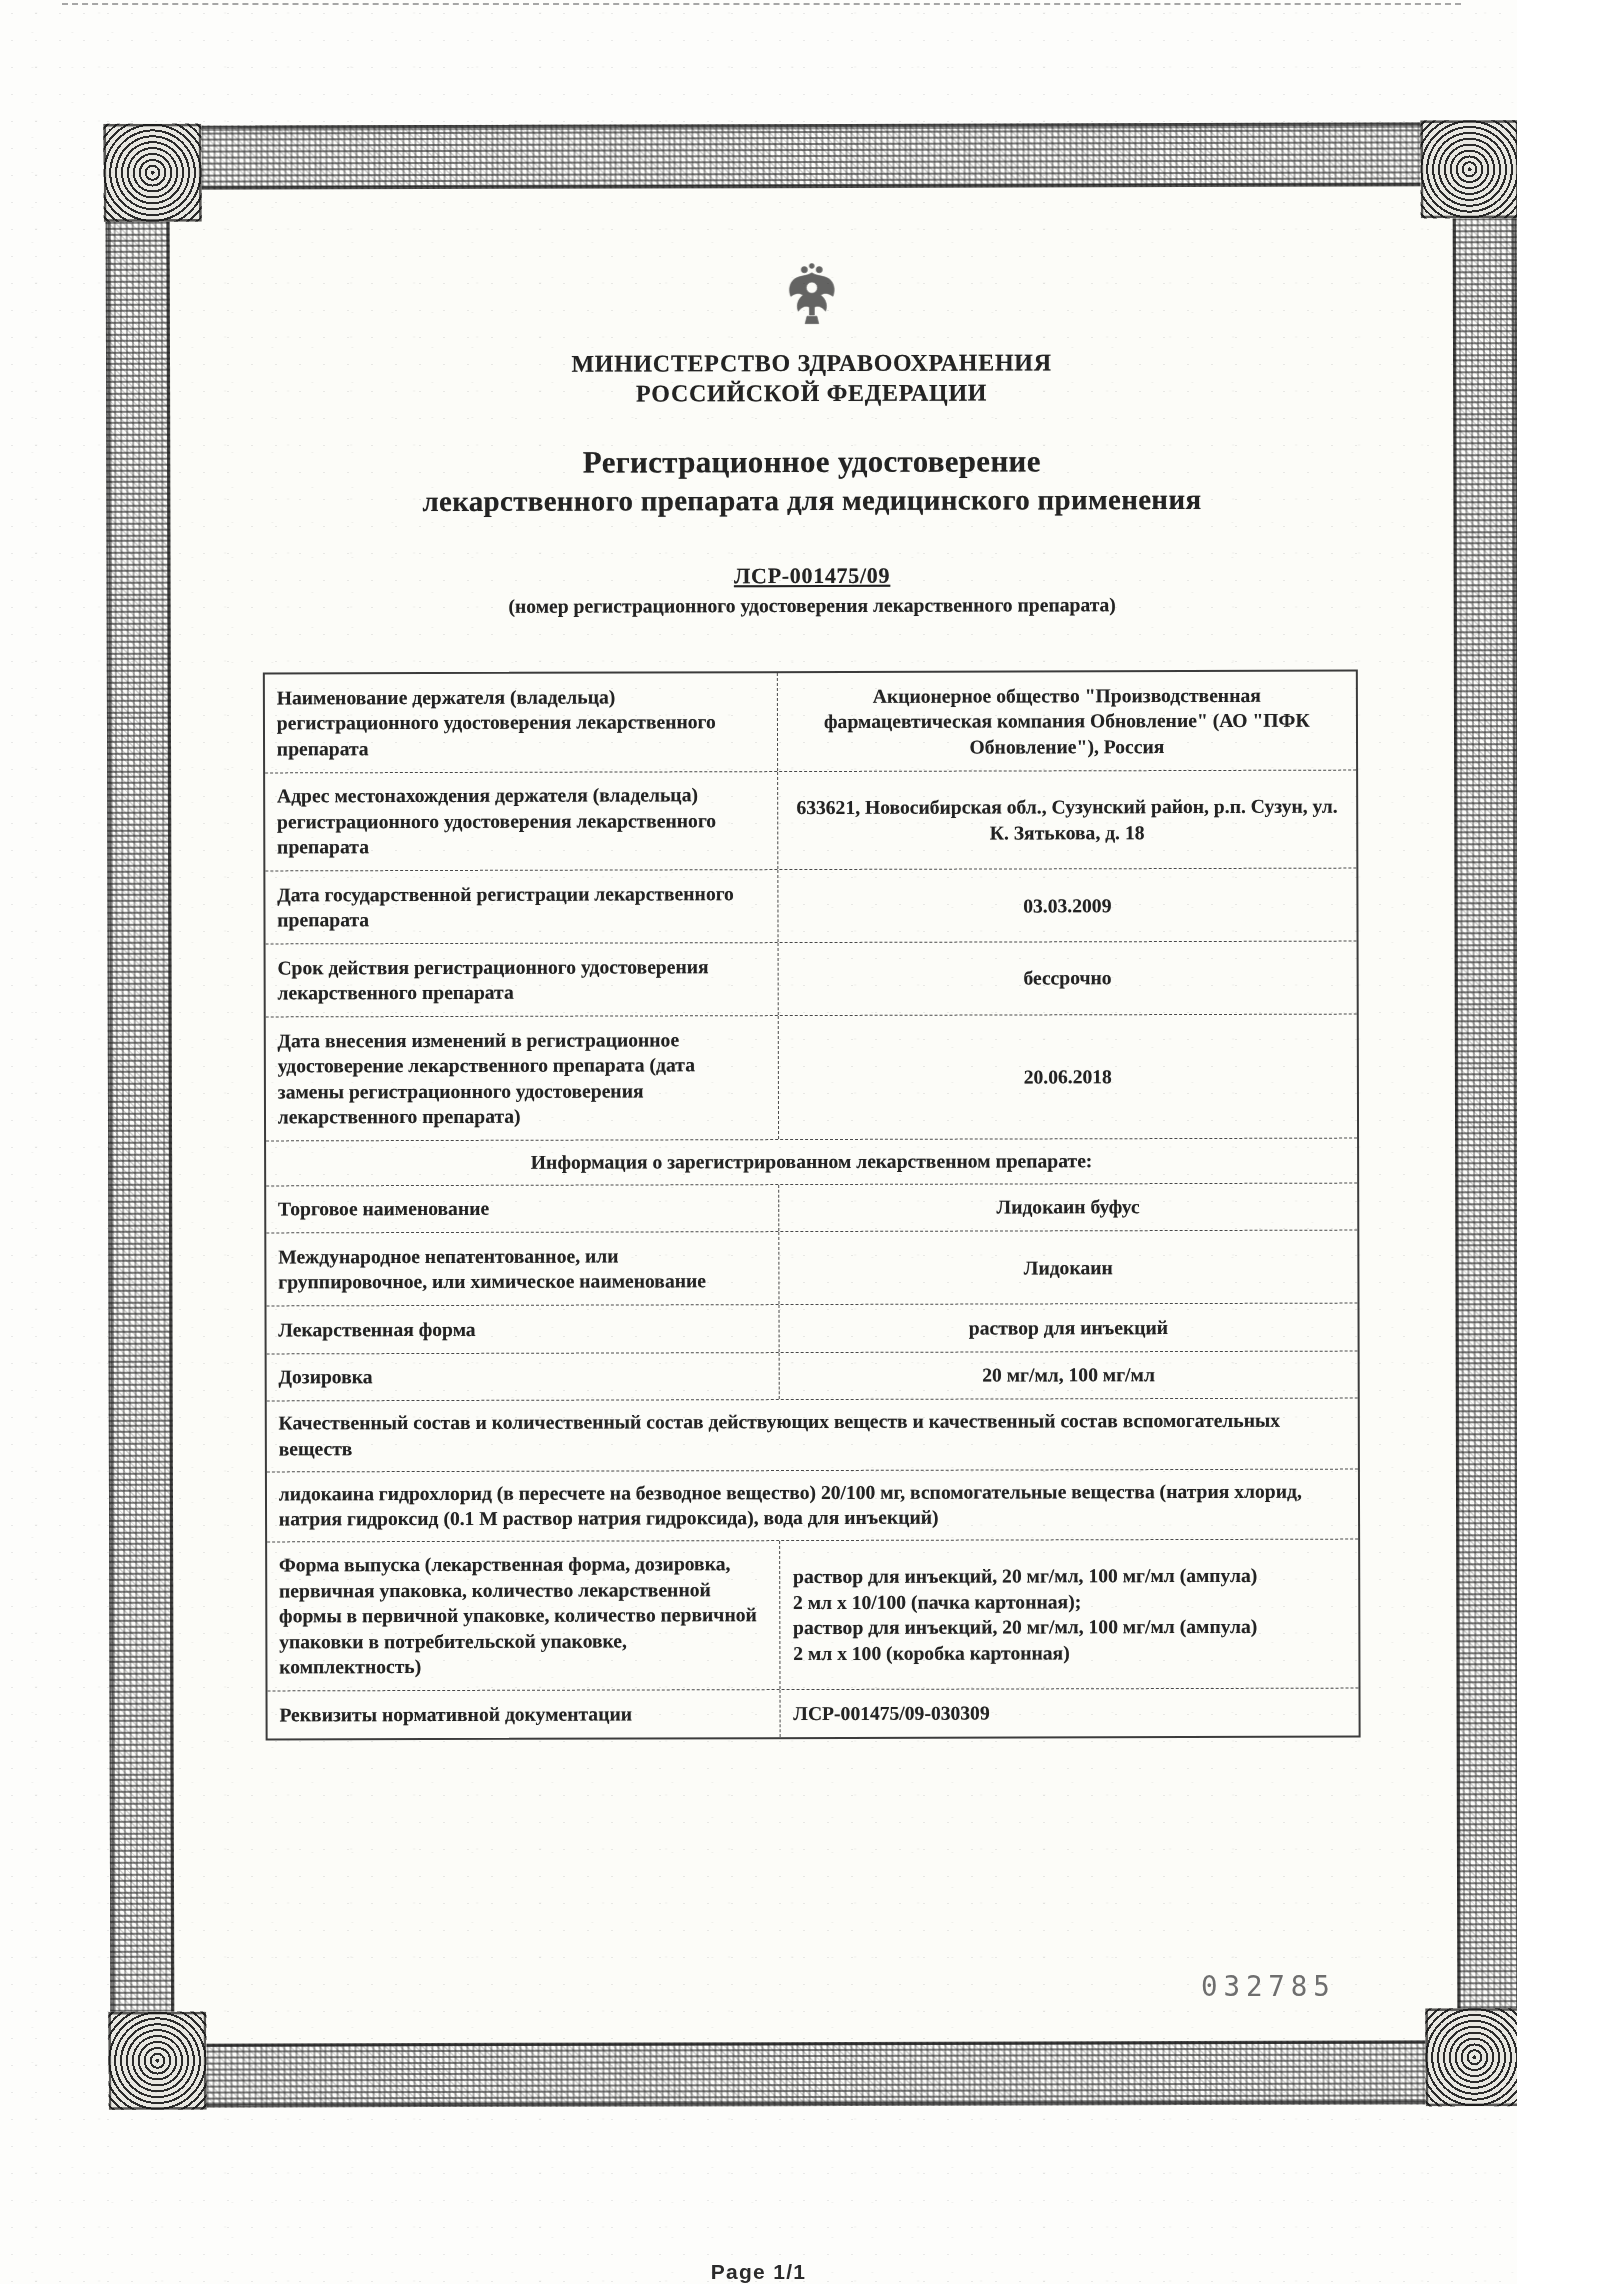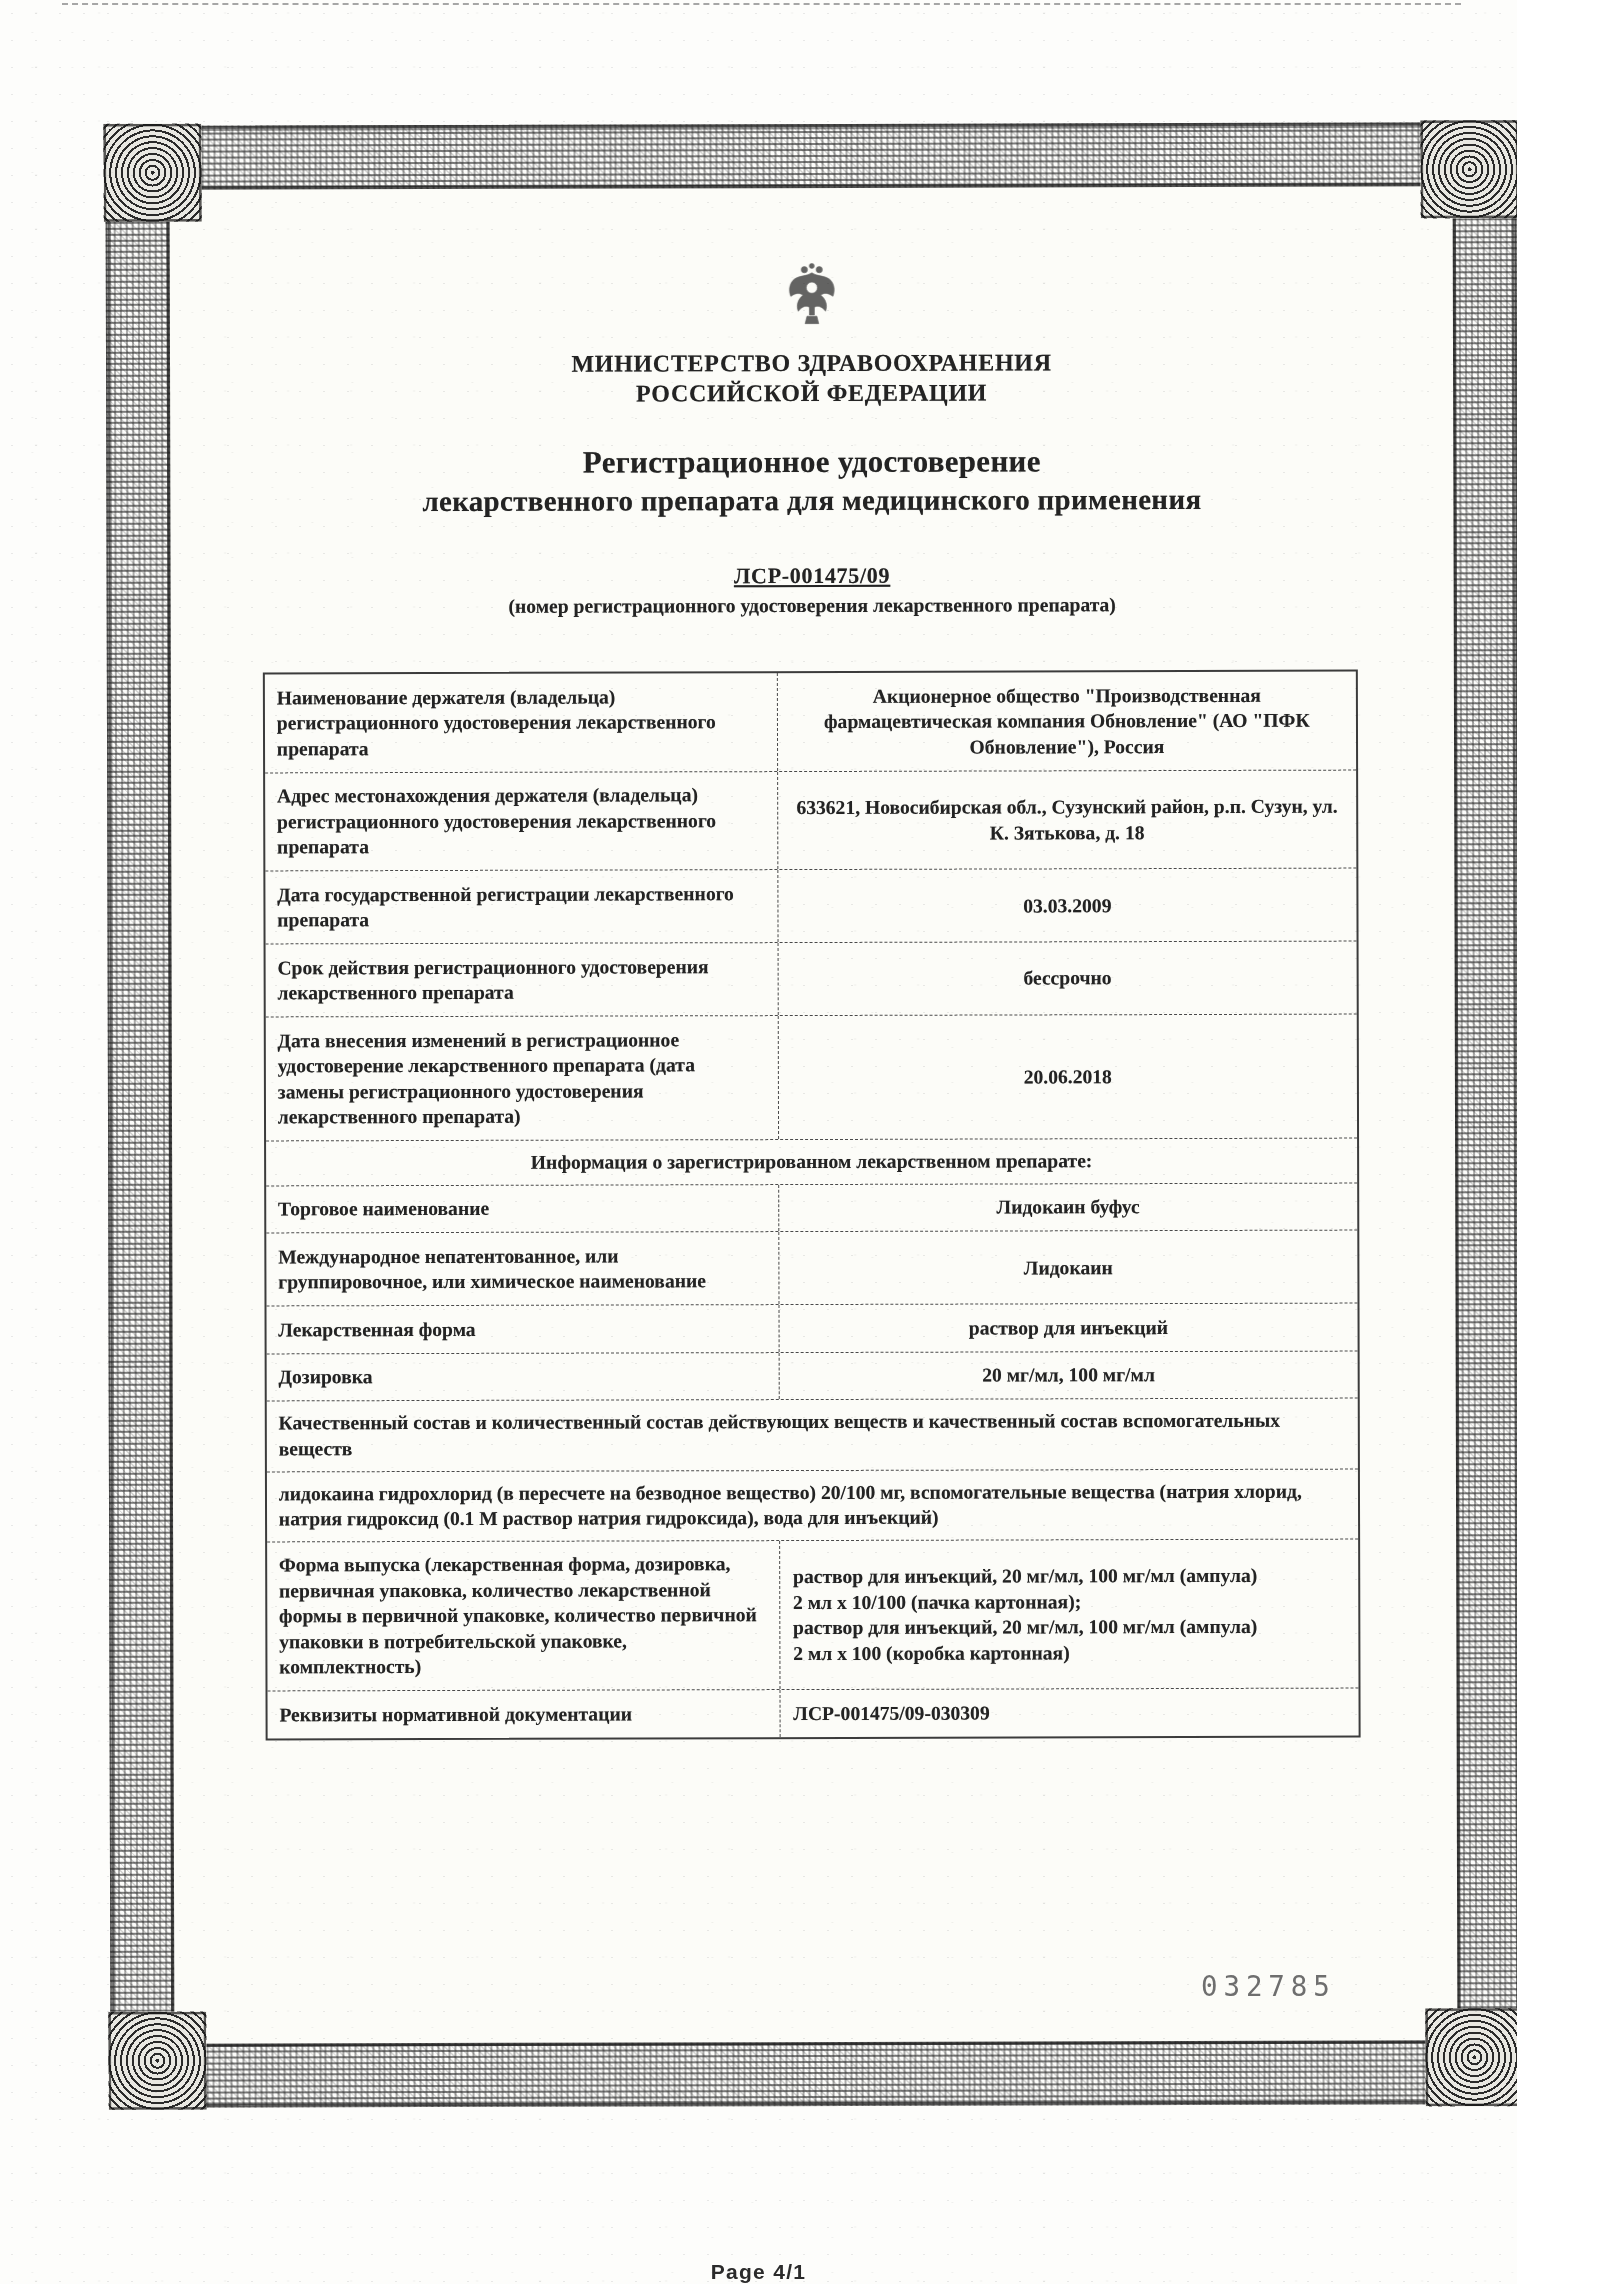--- a/index.html
+++ b/index.html
@@ -233,17 +233,17 @@
           <div class="t-label">Реквизиты нормативной документации</div>
           <div class="t-value left">ЛСР-001475/09-030309</div>
         </div>
 
       </div>
 
     </div>
   </div>
 
   <div class="serial">032785</div>
-  <div class="footer">Page 4/1</div>
+  <div class="footer">Page 1/1</div>
 
   <div class="noise"></div>
 </div>
 
 
 </body></html>

